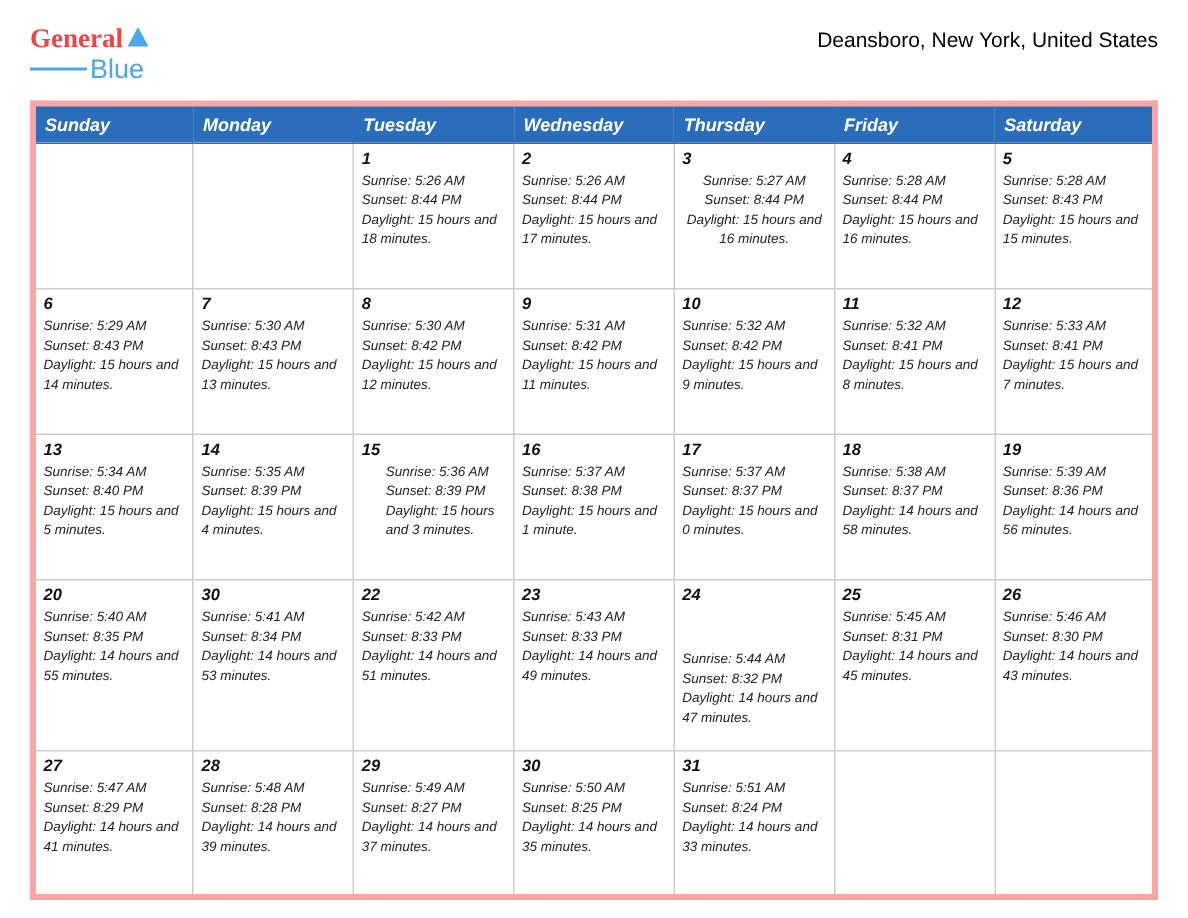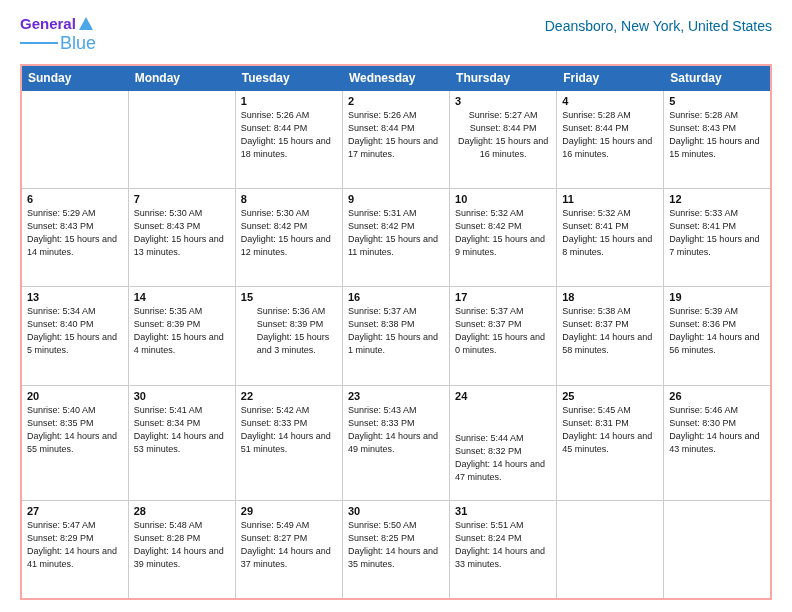--- a/index.html
+++ b/index.html
@@ -22,46 +22,48 @@
       justify-content: space-between;
       align-items: flex-start;
       margin-bottom: 10px;
     }
     .logo {
       display: flex;
       flex-direction: column;
       align-items: flex-start;
     }
     .logo-text {
-      font-size: 15px;
+      font-size: 18px;
       font-weight: bold;
-      color: #6d28d9;
+      color: #ef4444;
       line-height: 1.1;
+      font-family: Liberation Serif, serif;
     }
     .title-block {
       text-align: right;
     }
     .month-title {
       font-size: 38px;
       font-weight: bold;
       color: #1a3a5c;
       line-height: 1.1;
     }
     .location {
       font-size: 14px;
-      color: #0369a1;
+      color: #000000;
       margin-top: 2px;
       text-align: right;
     }
     .calendar {
       flex: 1;
-      border: 2px solid #fca5a5;
+      border: 4px solid #fca5a5;
       border-collapse: collapse;
       width: 100%;
       table-layout: fixed;
+      font-style: italic;
     }
     .calendar thead tr th {
       background: #2a6ebb;
       color: #fff;
       text-align: left;
       padding: 5px 6px;
       font-size: 12px;
       font-weight: bold;
       border: 1px solid #2a6ebb;
     }

